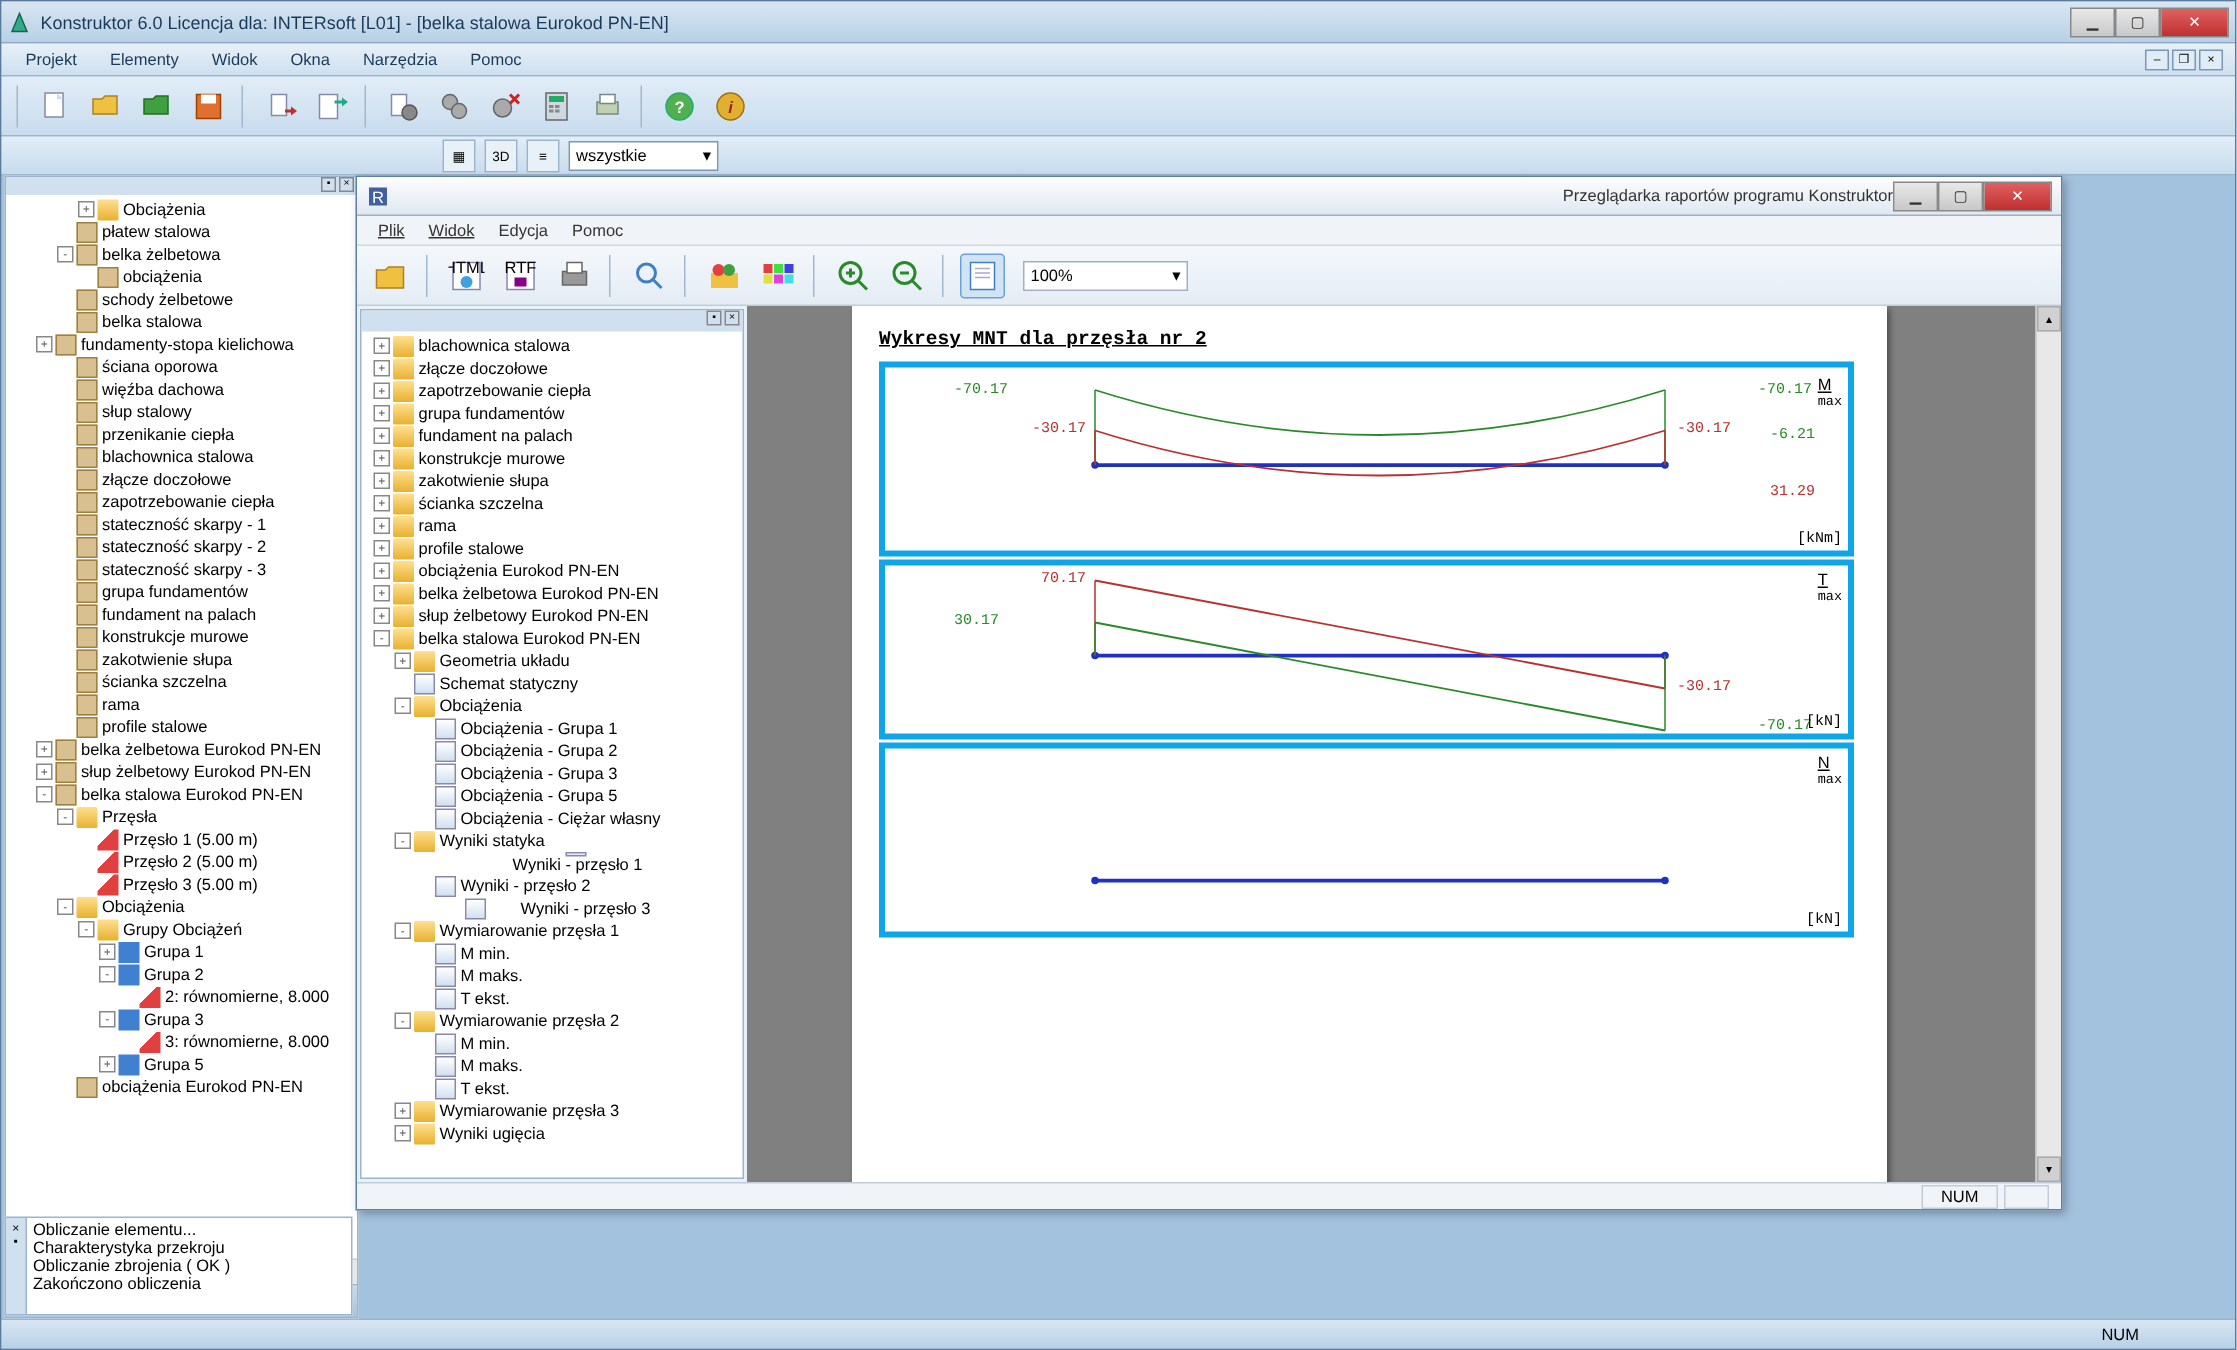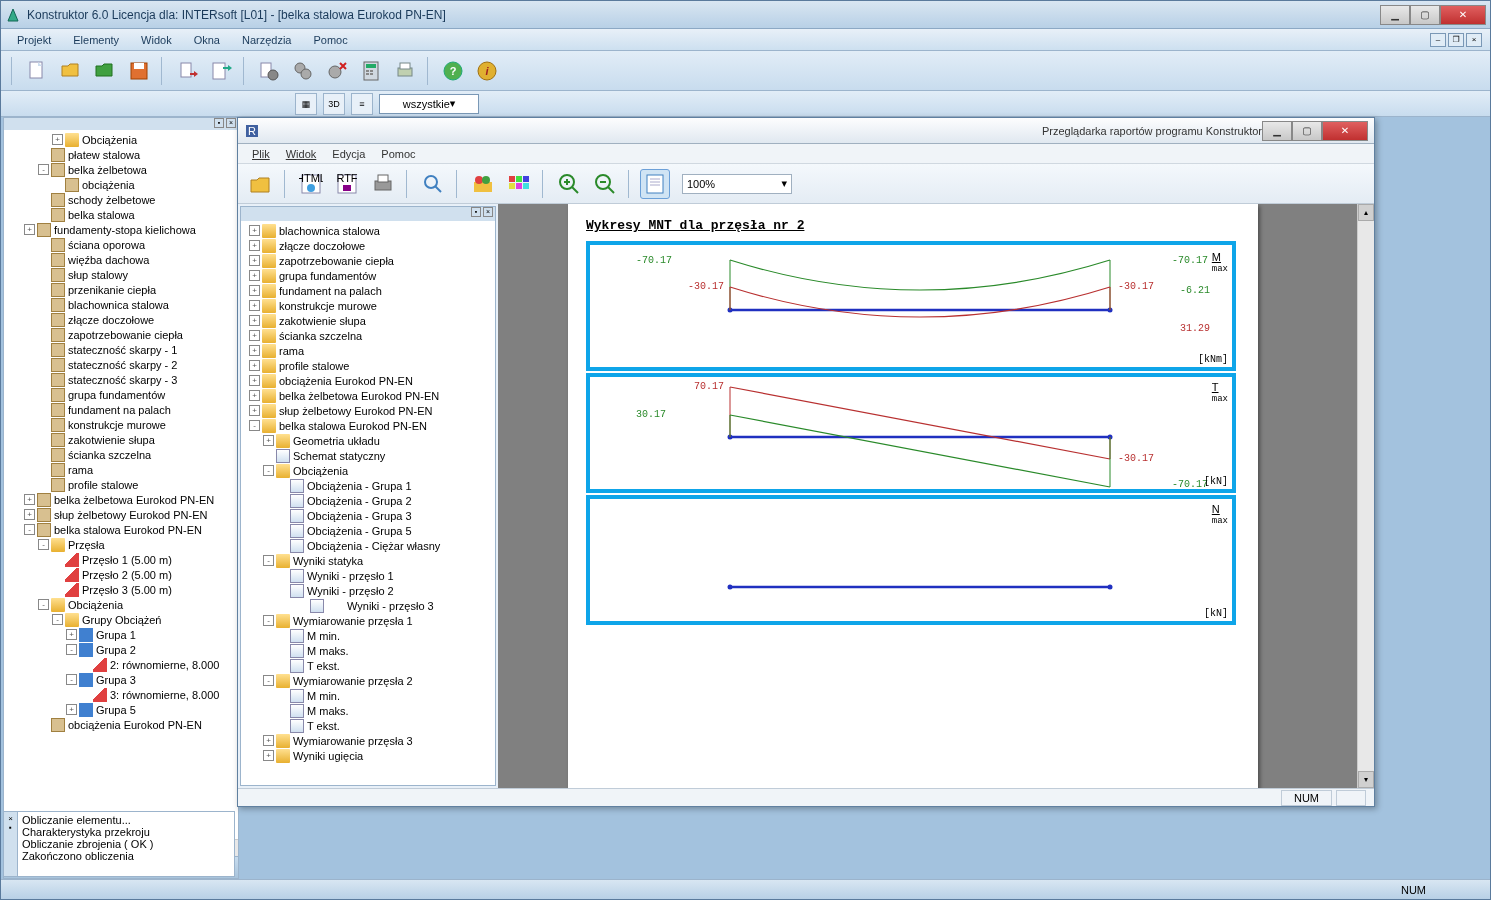--- a/index.html
+++ b/index.html
@@ -18,21 +18,21 @@
 .menubar span { padding: 2px 8px; color: #1a3a5a; cursor: default; }
 .mdi-btns { margin-left: auto; display: flex; gap: 2px; }
 .mdi-btn { width: 16px; height: 14px; border: 1px solid #7a98b6; background: #e0ecf6; font-size: 8px; display: flex; align-items: center; justify-content: center; }
 
 .toolbar { height: 40px; background: linear-gradient(#e2edf7, #c8dcee); display: flex; align-items: center; padding: 0 8px; gap: 6px; border-bottom: 1px solid #9cb4cc; }
 .tb-sep { width: 4px; height: 28px; border-left: 1px solid #a0b8d0; margin: 0 2px; }
 .tb-btn { width: 28px; height: 28px; border: 1px solid transparent; border-radius: 3px; display: flex; align-items: center; justify-content: center; }
 
 .toolbar2 { height: 26px; background: linear-gradient(#e2edf7, #c8dcee); display: flex; align-items: center; padding: 0 8px; gap: 6px; border-bottom: 1px solid #9cb4cc; position: relative; }
 .tb2-btn { width: 22px; height: 22px; border: 1px solid #9cb4cc; background: #e8f0f8; display: flex; align-items: center; justify-content: center; font-size: 9px; }
-.tb2-combo { width: 100px; height: 20px; background: #fff; border: 1px solid #7a98b6; padding: 0 4px; display: flex; align-items: center; justify-content: center; }
+.tb2-combo { width: 100px; height: 20px; background: #fff; border: 1px solid #7a98b6; padding: 0 4px; display: flex; align-items: center; justify-content: space-between; }
 
 .main-area { flex: 1; display: flex; position: relative; background: #a3c2de; }
 
 
 .left-panel { width: 236px; background: #fff; border: 1px solid #9cb4cc; margin: 0 2px; display: flex; flex-direction: column; }
 .left-tree { flex: 1; overflow-y: auto; overflow-x: auto; padding: 2px; }
 .tree-item { display: flex; align-items: center; height: 15px; white-space: nowrap; padding-left: 4px; }
 .tree-item .exp { width: 11px; height: 11px; border: 1px solid #888; font-size: 8px; line-height: 9px; text-align: center; margin-right: 2px; color: #555; }
 .tree-item .ico { width: 14px; height: 14px; margin-right: 3px; display: inline-block; }
 .tree-item .lbl { color: #000; }
@@ -648,21 +648,21 @@
               <div class="tree-item" style="padding-left: 34px;">
                 <span style="width: 13px; display: inline-block;"></span>
                 <span class="ico ico-doc"></span>
                 <span class="lbl">Obciążenia - Ciężar własny</span>
               </div>
               <div class="tree-item" style="padding-left: 20px;">
                 <span class="exp">-</span>
                 <span class="ico ico-folder"></span>
                 <span class="lbl">Wyniki statyka</span>
               </div>
-              <div class="tree-item" style="padding-left: 34px;">
+              <div class="tree-item" style="padding-left: 34px; flex-direction: column;">
                 <span style="width: 13px; display: inline-block;"></span>
                 <span class="ico ico-doc"></span>
                 <span class="lbl">Wyniki - przęsło 1</span>
               </div>
               <div class="tree-item" style="padding-left: 34px;">
                 <span style="width: 13px; display: inline-block;"></span>
                 <span class="ico ico-doc"></span>
                 <span class="lbl">Wyniki - przęsło 2</span>
               </div>
               <div class="tree-item" style="padding-left: 34px; gap: 20px;">

